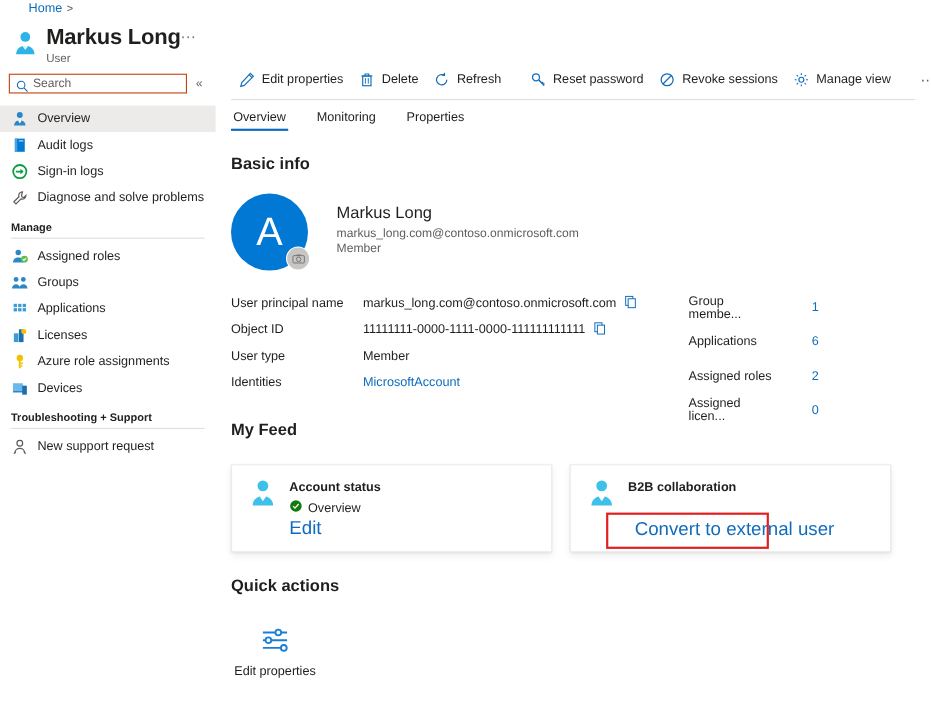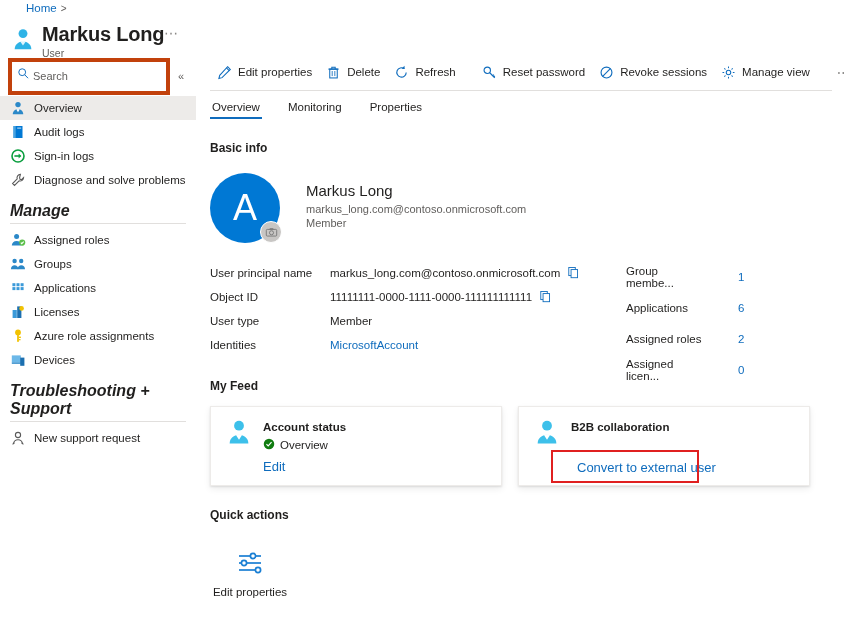--- a/index.html
+++ b/index.html
@@ -30,22 +30,22 @@
   .title-ellipsis {
     position: absolute; left: 164px; top: 28px;
     font-size: 14px; color: #8a8886; letter-spacing: 1px; cursor: pointer;
     line-height: 10px;
   }
 
   
   #sidebar { position: absolute; left: 0; top: 62px; width: 196px; height: 578px; background: #fff; }
   .search-row { display: flex; align-items: center; padding: 0 8px; height: 28px; }
   .search-box {
-    position: relative; width: 162px; height: 37px;
-    border: 4px solid #c2410c; background: #fff; display: flex; align-items: center;
+    position: relative; width: 162px; height: 18px;
+    border: 1px solid #c2410c; background: #fff; display: flex; align-items: center;
   }
   .search-box .mag { position: absolute; left: 5px; top: 4px; }
   .search-input {
     border: 0; outline: none; background: transparent;
     font-family: "Liberation Sans", sans-serif; font-size: 11px; color: #323130;
     padding-left: 21px; width: 100%; height: 20px;
   }
   .search-input::placeholder { color: #605e5c; }
   .collapse-btn {
     margin-left: 8px; color: #605e5c; font-size: 11px; cursor: pointer;
@@ -54,23 +54,22 @@
 
   .nav-list { margin-top: 6px; }
   .nav-item {
     display: flex; align-items: center; height: 24px;
     padding-left: 10px; font-size: 11.5px; color: #201f1e; cursor: pointer;
   }
   .nav-item.selected { background: #edebe9; }
   .nav-item .nav-ico { width: 16px; height: 16px; margin-right: 8px; flex: none; display:block; }
   .nav-item .nav-lbl { white-space: nowrap; }
   .nav-group {
-    font-size: 16px; font-weight: 600; color: #201f1e;
+    font-size: 10px; font-weight: 600; color: #201f1e;
     padding: 10px 0 3px 10px;
-    font-style: italic;
   }
   .nav-rule { height: 1px; background: #e1dfdd; margin: 0 10px 4px 10px; }
 
   
   #main { position: absolute; left: 196px; top: 58px; width: 650px; height: 582px; }
 
   .cmdbar { display: flex; align-items: center; height: 28px; padding-left: 14px; gap: 0; }
   .cmd {
     display: flex; align-items: center; height: 24px; padding: 0 7px;
     font-size: 11.5px; color: #201f1e; cursor: pointer; white-space: nowrap;
@@ -85,21 +84,21 @@
     font-size: 11.5px; color: #201f1e; padding: 4px 2px 6px 2px;
     margin-right: 24px; cursor: pointer; position: relative; white-space: nowrap;
   }
   .tab.active { font-weight: 400; }
   .tab.active::after {
     content: ""; position: absolute; left: 0; right: 0; bottom: 0;
     height: 2px; background: #0f6cbd;
   }
 
   .section-h {
-    font-size: 12px; font-weight: 600; color: #201f1e;
+    font-size: 15px; font-weight: 600; color: #201f1e;
     padding-left: 14px; margin-top: 22px;
   }
 
   
   .identity { display: flex; align-items: flex-start; padding-left: 14px; margin-top: 18px; }
   .avatar-wrap { position: relative; width: 70px; height: 70px; flex: none; }
   .avatar-circle {
     width: 70px; height: 70px; border-radius: 50%; background: #0078d4;
     color: #fff; font-size: 36px; display: flex; align-items: center; justify-content: center;
     font-weight: 400;
@@ -121,35 +120,35 @@
   .prop-v { font-size: 11.5px; color: #201f1e; display: flex; align-items: center; }
   .prop-v.link { color: #0f6cbd; cursor: pointer; }
   .copy-ico { margin-left: 7px; cursor: pointer; display: block; }
 
   .stats { position: absolute; left: 430px; top: 0px; }
   .stat-row { display: flex; align-items: center; height: 31px; gap: 32px; }
   .stat-k { width: 80px; font-size: 11.5px; color: #201f1e; flex: none; }
   .stat-v { font-size: 11.5px; color: #0f6cbd; cursor: pointer; }
 
   
-  .cards { display: flex; padding-left: 14px; margin-top: 13px; gap: 16px; }
+  .cards { display: flex; padding-left: 14px; margin-top: 23px; gap: 16px; }
   .card {
     width: 292px; height: 80px; background: #fff;
     border: 1px solid #edebe9; box-shadow: 0 0.6px 1.8px rgba(0,0,0,0.10), 0 3px 7px rgba(0,0,0,0.07);
     position: relative;
   }
   .card-head { display: flex; align-items: flex-start; padding: 10px 0 0 14px; }
   .card-person { width: 28px; height: 28px; flex: none; margin-top: 1px; }
   .card-body { margin-left: 10px; }
   .card-title { font-size: 11.5px; font-weight: 700; color: #201f1e; }
   .card-status { display: flex; align-items: center; font-size: 11.5px; color: #201f1e; margin-top: 3px; }
   .card-status .ok-ico { margin-right: 5px; display:block; }
   .card-link {
     position: absolute; left: 52px; bottom: 11px;
-    font-size: 13px; color: #0f6cbd; cursor: pointer;
+    font-size: 17px; color: #0f6cbd; cursor: pointer;
   }
   .card-link.highlight-pad { left: 58px; bottom: 10px; }
   .redbox {
     position: absolute; left: 32px; bottom: 2px; width: 148px; height: 33px;
     border: 2.5px solid #e02020; pointer-events: none;
   }
 
   
   .qa-icons { display: flex; padding-left: 14px; margin-top: 26px; }
   .qa-item { width: 80px; display: flex; flex-direction: column; align-items: center; cursor: pointer; }

